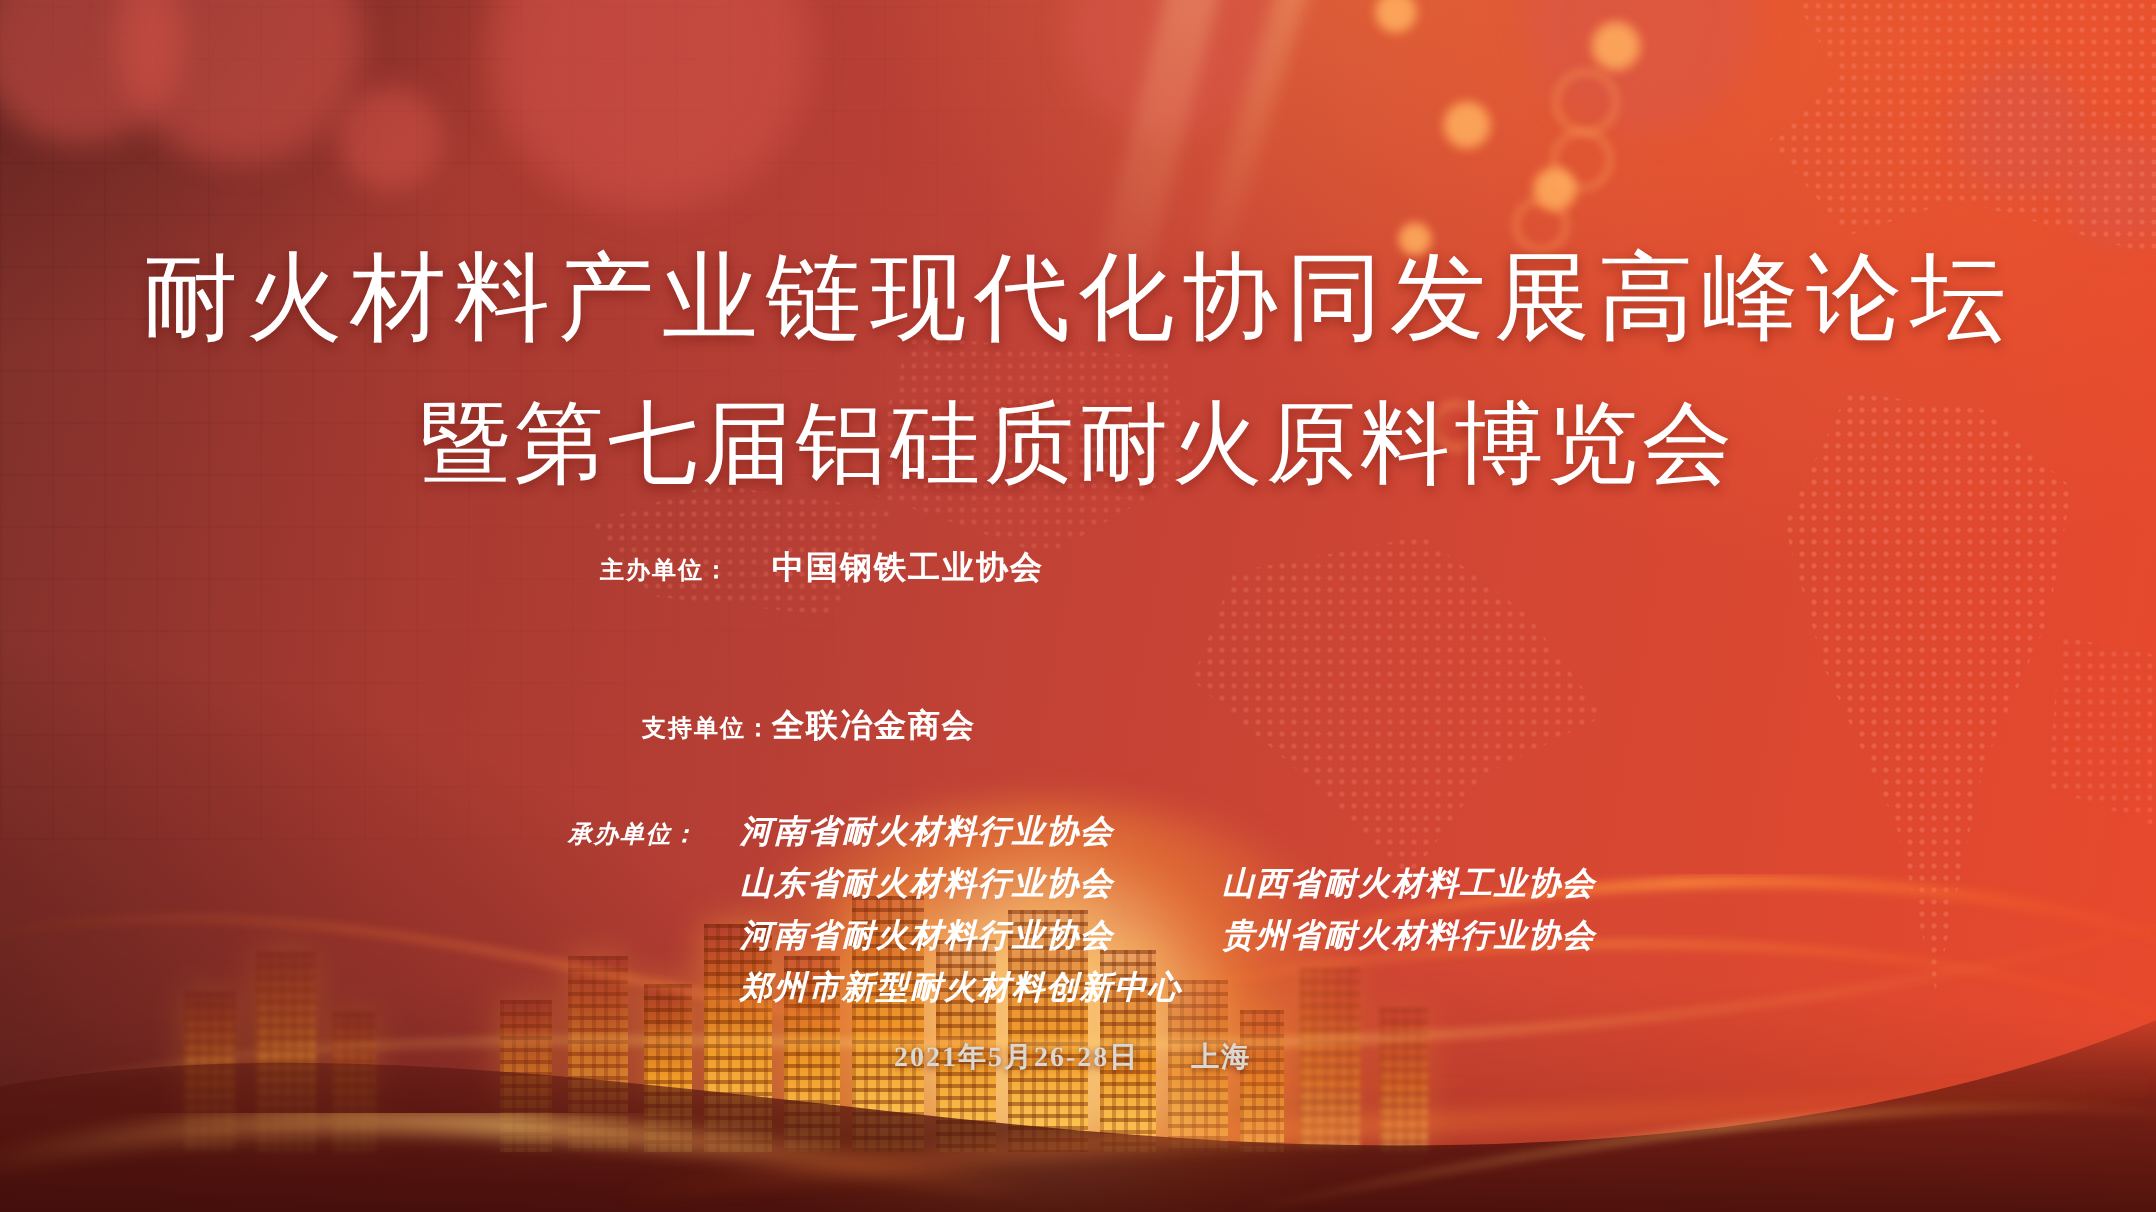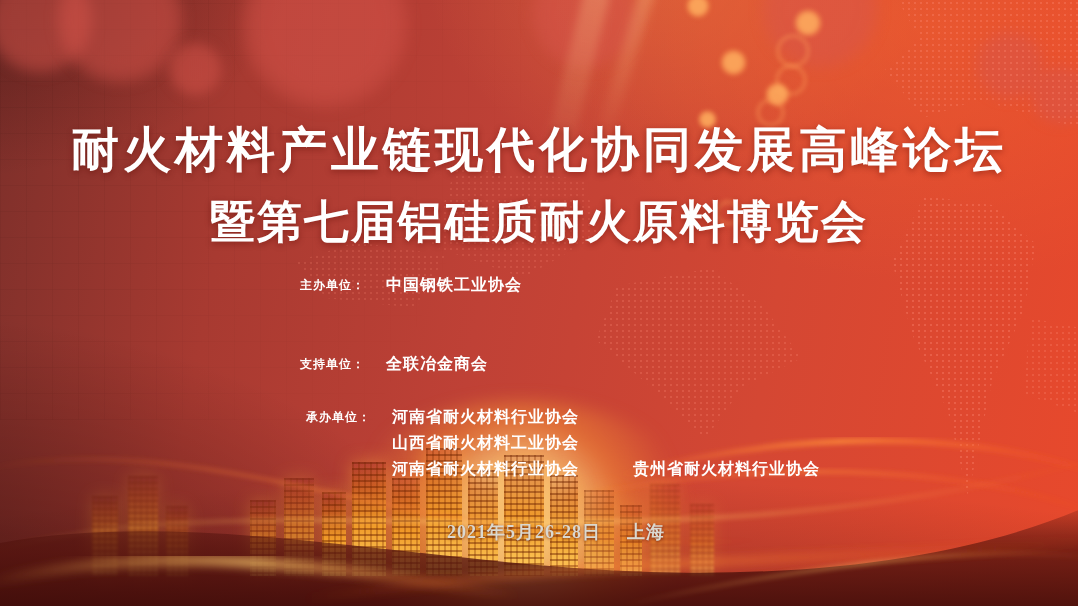--- a/index.html
+++ b/index.html
@@ -44,33 +44,33 @@
   .bld{position:absolute;bottom:30px;
     background:
       repeating-linear-gradient(to bottom, rgba(110,35,0,0.45) 0 2px, transparent 2px 6px),
       repeating-linear-gradient(to right, rgba(120,40,0,0.30) 0 2px, transparent 2px 6px),
       linear-gradient(to top, #ffd061 0%, #f09a28 45%, rgba(216,110,25,0.55) 80%, rgba(200,90,20,0.05) 100%);
     box-shadow:0 0 18px rgba(255,170,60,0.45);}
   .bld.faint{opacity:.45;filter:blur(1px);}
   .bld.dim{opacity:.65;}
   
   .title{position:absolute;left:0;right:0;top:120px;text-align:center;color:#fff;
-    font-family:"Liberation Serif","DejaVu Serif",serif;font-weight:700;
+    font-family:"Liberation Serif","DejaVu Serif",serif;font-weight:400;
     text-shadow:0 2px 6px rgba(90,10,5,0.45);}
   .title .l1{font-size:48px;letter-spacing:4px;line-height:60px;}
   .title .l2{font-size:45px;letter-spacing:2px;line-height:56px;margin-top:14px;}
   .sec{position:absolute;display:flex;color:#fff;}
   .sec .lab{width:86px;font-size:12px;font-weight:700;letter-spacing:1px;flex:none;}
   .sec .body{font-size:16px;font-weight:700;letter-spacing:1px;}
   .sec.hosts{left:300px;top:269px;}  .sec.hosts .lab,.sec.hosts .body{line-height:32px;}
-  .sec.support{left:300px;top:352px;} .sec.support .lab,.sec.support .body{line-height:24px;}
-  .sec.cohosts{left:306px;top:404px;} .sec.cohosts .lab{line-height:26px;}
+  .sec.support{left:300px;top:352px;} .sec.support .lab,.sec.support .body{line-height:24px;text-align:right;}
+  .sec.cohosts{left:284px;top:404px;font-style:italic;} .sec.cohosts .lab{line-height:26px;}
   .corow{display:grid;grid-template-columns:241px auto;line-height:26px;}
   .footer{position:absolute;left:447px;top:520px;color:#dad8d0;
-    font-family:"Liberation Serif","DejaVu Serif",serif;font-weight:700;font-size:18px;letter-spacing:1px;
+    font-family:"Liberation Serif","DejaVu Serif",serif;font-weight:700;font-size:14px;letter-spacing:1px;
     text-shadow:0 1px 3px rgba(80,10,5,0.6);display:flex;gap:26px;}
   svg.fx{position:absolute;left:0;top:0;}
 </style>
 </head>
 <body>
 
 <div class="stage">
 
   <div class="grid layer-item"></div>
 
@@ -174,25 +174,30 @@
     <div class="body">全联冶金商会</div>
   </div>
 
   <div class="sec cohosts">
     <div class="lab">承办单位：</div>
     <div class="body">
       <div class="corow">
         <span>河南省耐火材料行业协会</span>
       </div>
       <div class="corow">
+        <span>山东省耐火材料行业协会</span>
         <span>山西省耐火材料工业协会</span>
       </div>
       <div class="corow">
         <span>河南省耐火材料行业协会</span>
         <span>贵州省耐火材料行业协会</span>
+      </div>
+      <div class="corow">
+        <span>郑州市新型耐火材料创新中心</span>
+        <span></span>
       </div>
     </div>
   </div>
 
   <div class="footer">
     <span>2021年5月26-28日</span>
     <span>上海</span>
   </div>
 
 </div>

